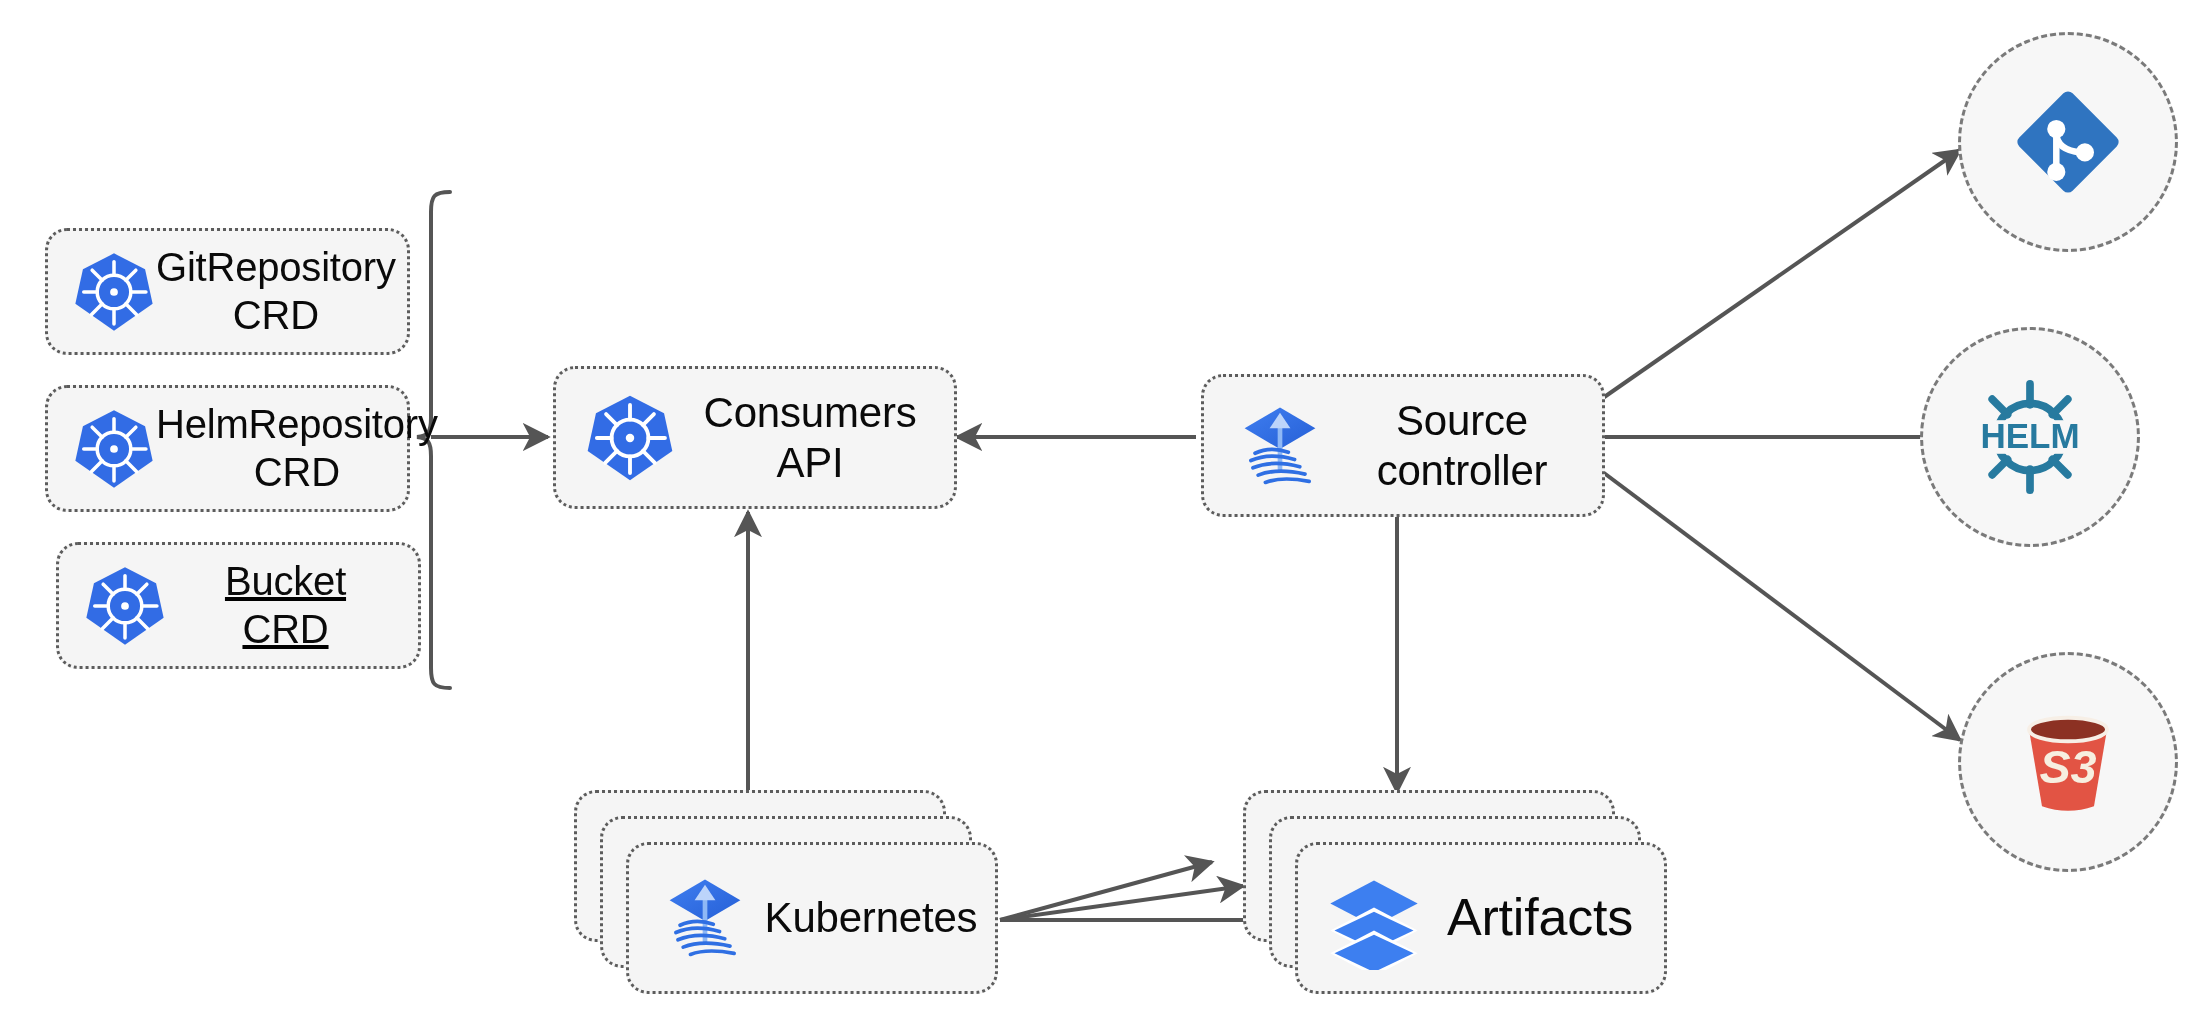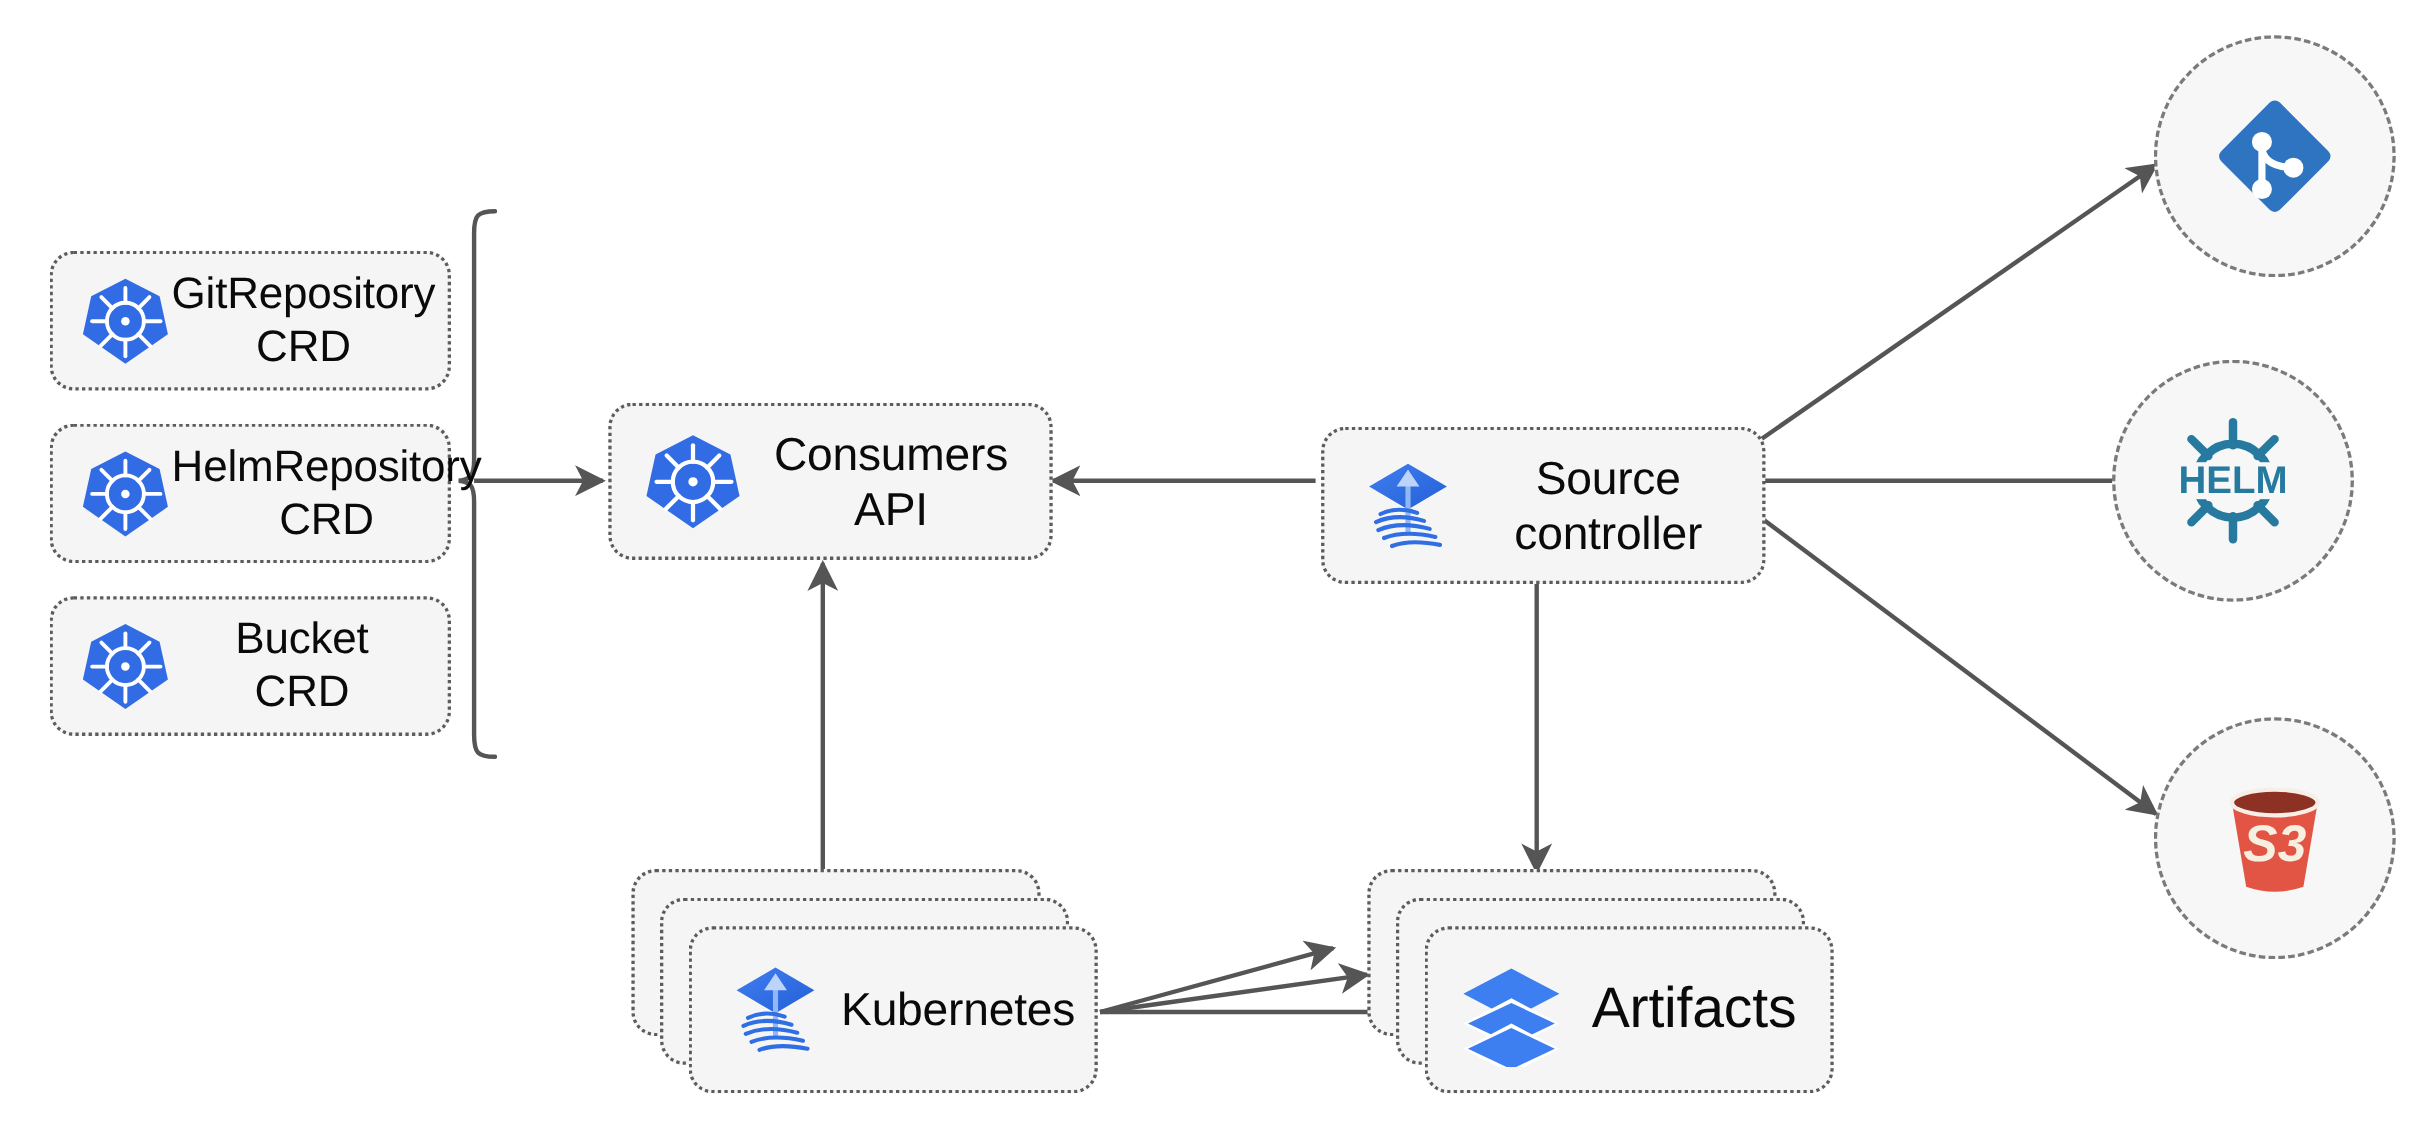--- a/index.html
+++ b/index.html
@@ -138,21 +138,21 @@
           <line x1="64" y1="64" x2="77" y2="77"></line>
           <line x1="76" y1="24" x2="64" y2="36"></line>
           <line x1="36" y1="64" x2="23" y2="77"></line>
         </g>
       </svg>
     </span>
     <span class="label">HelmRepository
 CRD</span>
   </div>
 
-  <div class="node crd" style="left:45px;  top:542px;">
+  <div class="node crd" style="left:56px;  top:542px;text-decoration:underline;">
     <span class="ico">
       <svg viewBox="0 0 100 100">
         <polygon points="50,4 87,23 96,64 50,96 4,64 13,23" fill="#326ce5"></polygon>
         <g fill="none" stroke="#ffffff" stroke-width="4.2" stroke-linecap="round">
           <circle cx="50" cy="50" r="20"></circle>
           <circle cx="50" cy="50" r="4.6" fill="#ffffff" stroke="none"></circle>
           <line x1="50" y1="14" x2="50" y2="30"></line>
           <line x1="50" y1="70" x2="50" y2="88"></line>
           <line x1="14" y1="50" x2="30" y2="50"></line>
           <line x1="70" y1="50" x2="88" y2="50"></line>
@@ -181,21 +181,21 @@
           <line x1="24" y1="24" x2="36" y2="36"></line>
           <line x1="64" y1="64" x2="77" y2="77"></line>
           <line x1="76" y1="24" x2="64" y2="36"></line>
           <line x1="36" y1="64" x2="23" y2="77"></line>
         </g>
       </svg>
     </span>
     <span class="label" style="font-size:42px;">Consumers API</span>
   </div>
 
-  <div class="node bigbox" style="left:1201px; top:388px; width:404px; height:143px;">
+  <div class="node bigbox" style="left:1201px; top:374px; width:404px; height:143px;">
     <span class="ico" style="width:104px;height:104px;margin-left:14px;">
       <svg viewBox="0 0 100 100">
         <defs>
           <linearGradient id="fxA1" x1="0" y1="0" x2="1" y2="1">
             <stop offset="0" stop-color="#3f7ef0"></stop>
               <stop offset="1" stop-color="#255fd6"></stop>
           </linearGradient>
         </defs>
         <polygon points="50,13 84,33 50,53 16,33" fill="url(#fxA1)"></polygon>
         <g stroke="#8fb8f5" stroke-width="4.5" fill="none" stroke-linecap="round">

